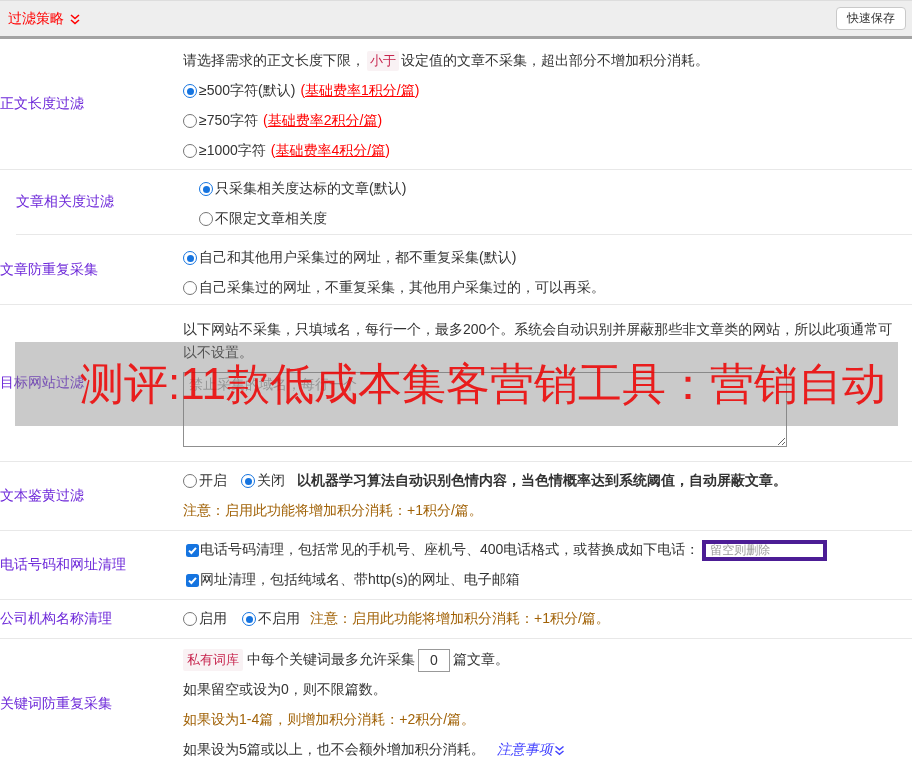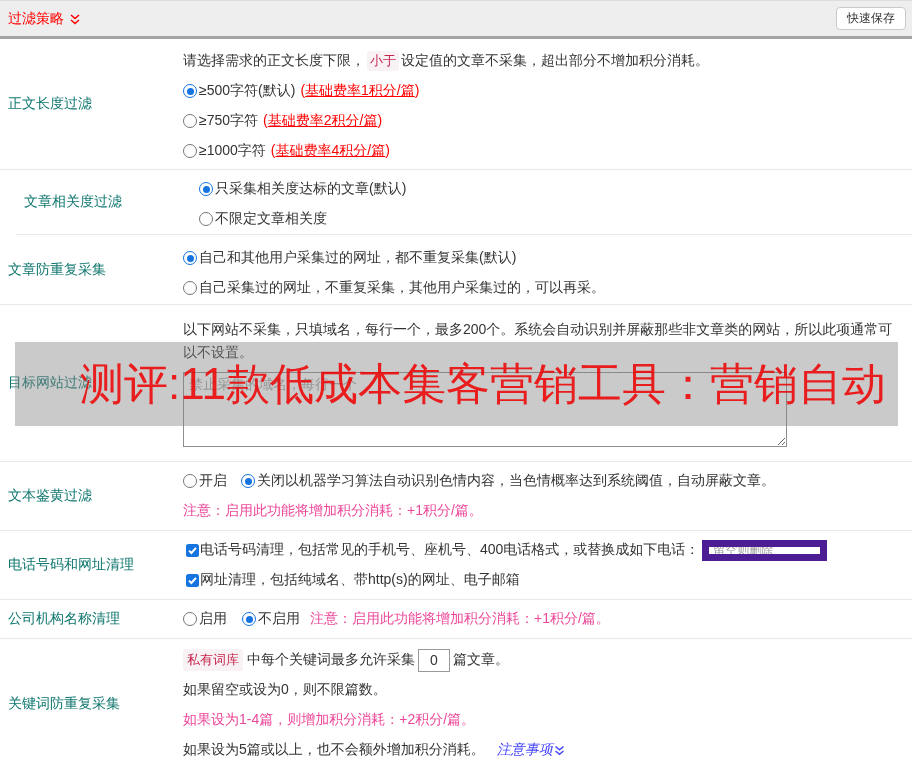--- a/index.html
+++ b/index.html
@@ -21,22 +21,22 @@
   .topbar-spacer { flex:1; }
   .save-btn {
     height:23px; padding:0 10px; background:#ffffff;
     border:1px solid #c9c9c9; border-radius:4px;
     font-size:12px; color:#333; line-height:21px; cursor:pointer;
     font-family:inherit;
   }
   
   .row { display:flex; border-bottom:1px solid #e8e8e8; }
   .row-label {
-    width:175px; flex:none; padding-left:8px;
-    display:flex; align-items:center; color:#0f766e;
+    width:175px; flex:none; 
+    display:flex; align-items:center; color:#6d28d9;
   }
   .row-content { flex:1; padding-left:8px; padding-right:7px; }
   .line { height:30px; display:flex; align-items:center; white-space:nowrap; }
   
   .row-len   { height:131px; } .row-len   .row-content { padding-top:7px; }
   .row-rel   { height:65px;margin-left:16px;  } .row-rel   .row-content { padding-top:4px; }
   .row-dup   { height:70px;  } .row-dup   .row-content { padding-top:8px; }
   .row-site  { height:157px; } .row-site  .row-content { padding-top:13px; }
   .row-porn  { height:69px;  } .row-porn  .row-content { padding-top:4px; }
   .row-phone { height:69px;  } .row-phone .row-content { padding-top:4px; }
@@ -57,31 +57,31 @@
     flex:none; margin:0 1px 0 3px; display:flex; align-items:center; justify-content:center;
     cursor:pointer;
   }
   .tag {
     background:#f9f2f4; color:#c7254e; font-size:13px;
     padding:1px 3px; border-radius:2px; margin:0 2px;
   }
   .tag-kw { background:#f9f2f4; color:#c7254e; font-size:13px; padding:2px 4px; border-radius:2px; margin-right:4px; }
   .cost { color:#ff0000; margin-left:5px; }
   .cost u { text-decoration:underline; }
-  .note-red { color:#ec4899; }
+  .note-red { color:#a16207; }
   .gap-radio { margin-left:14px; }
-  .desc-after { margin-left:0; }
+  .desc-after { margin-left:12px;font-weight:bold; }
   .note-inline { margin-left:10px; }
   .small-input {
     width:32px; height:23px; border:1px solid #999; background:#fff;
     text-align:center; font-size:14px; color:#333; margin:0 3px; padding:0;
     font-family:inherit;
   }
   .phone-input {
-    width:125px; height:21px; border:7px solid #4c1d95; background:#fff;
+    width:125px; height:21px; border:4px solid #4c1d95; background:#fff;
     font-size:12px; color:#333; margin-left:3px; padding:0 4px;
     font-family:inherit;
   }
   .phone-input::placeholder { color:#9a9a9a; }
   .site-desc { line-height:23px; white-space:normal; width:718px; }
   .site-textarea {
     display:block; margin-top:8px; width:604px; height:75px;
     border:1px solid #8f8f8f; background:#fff; resize:both;
     font-family:inherit; font-size:14px; color:#333; padding:3px 5px;
   }

